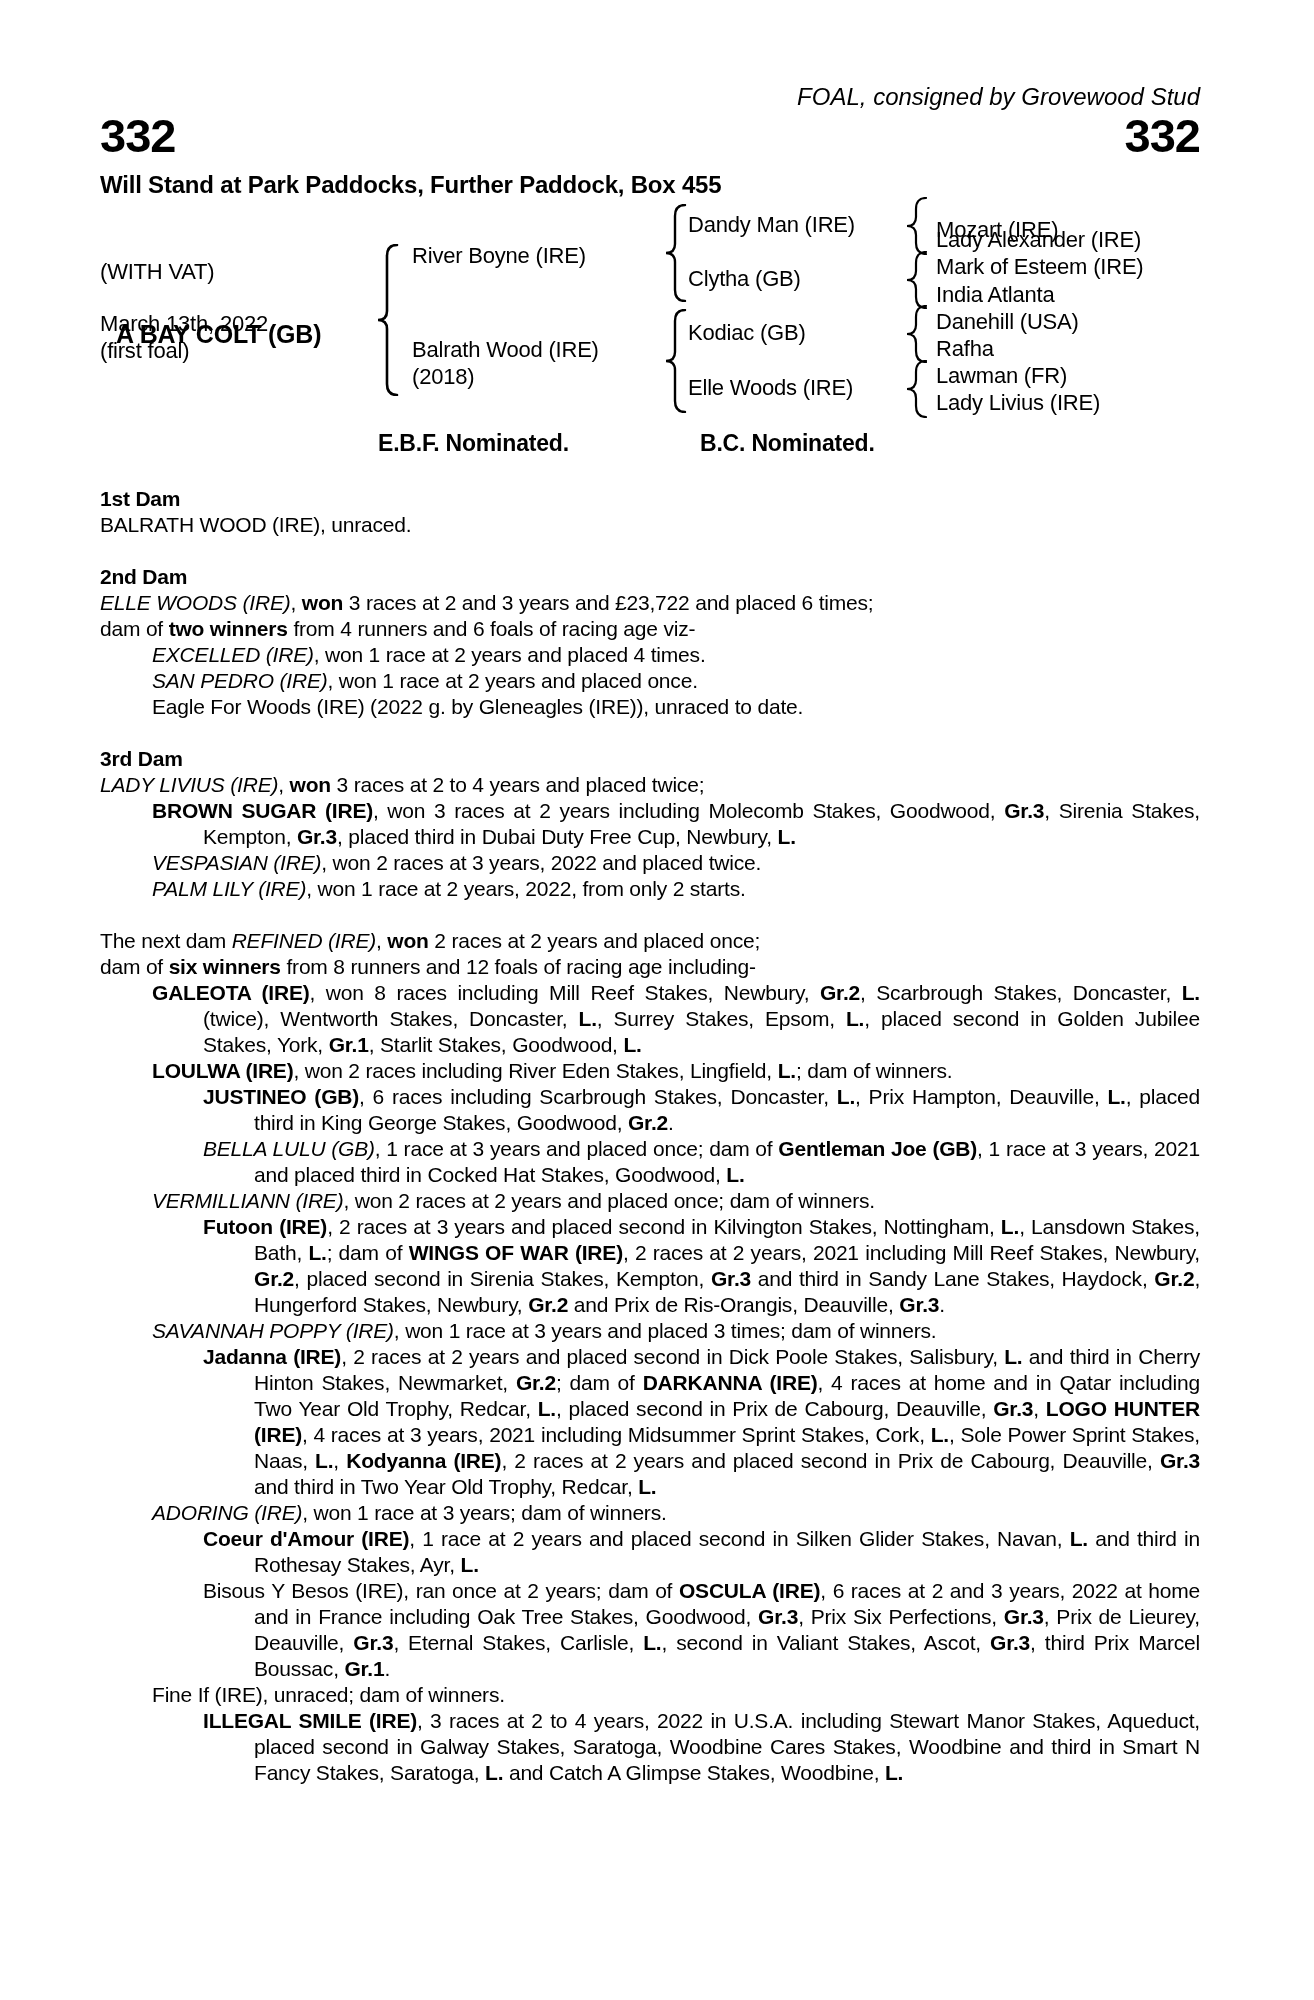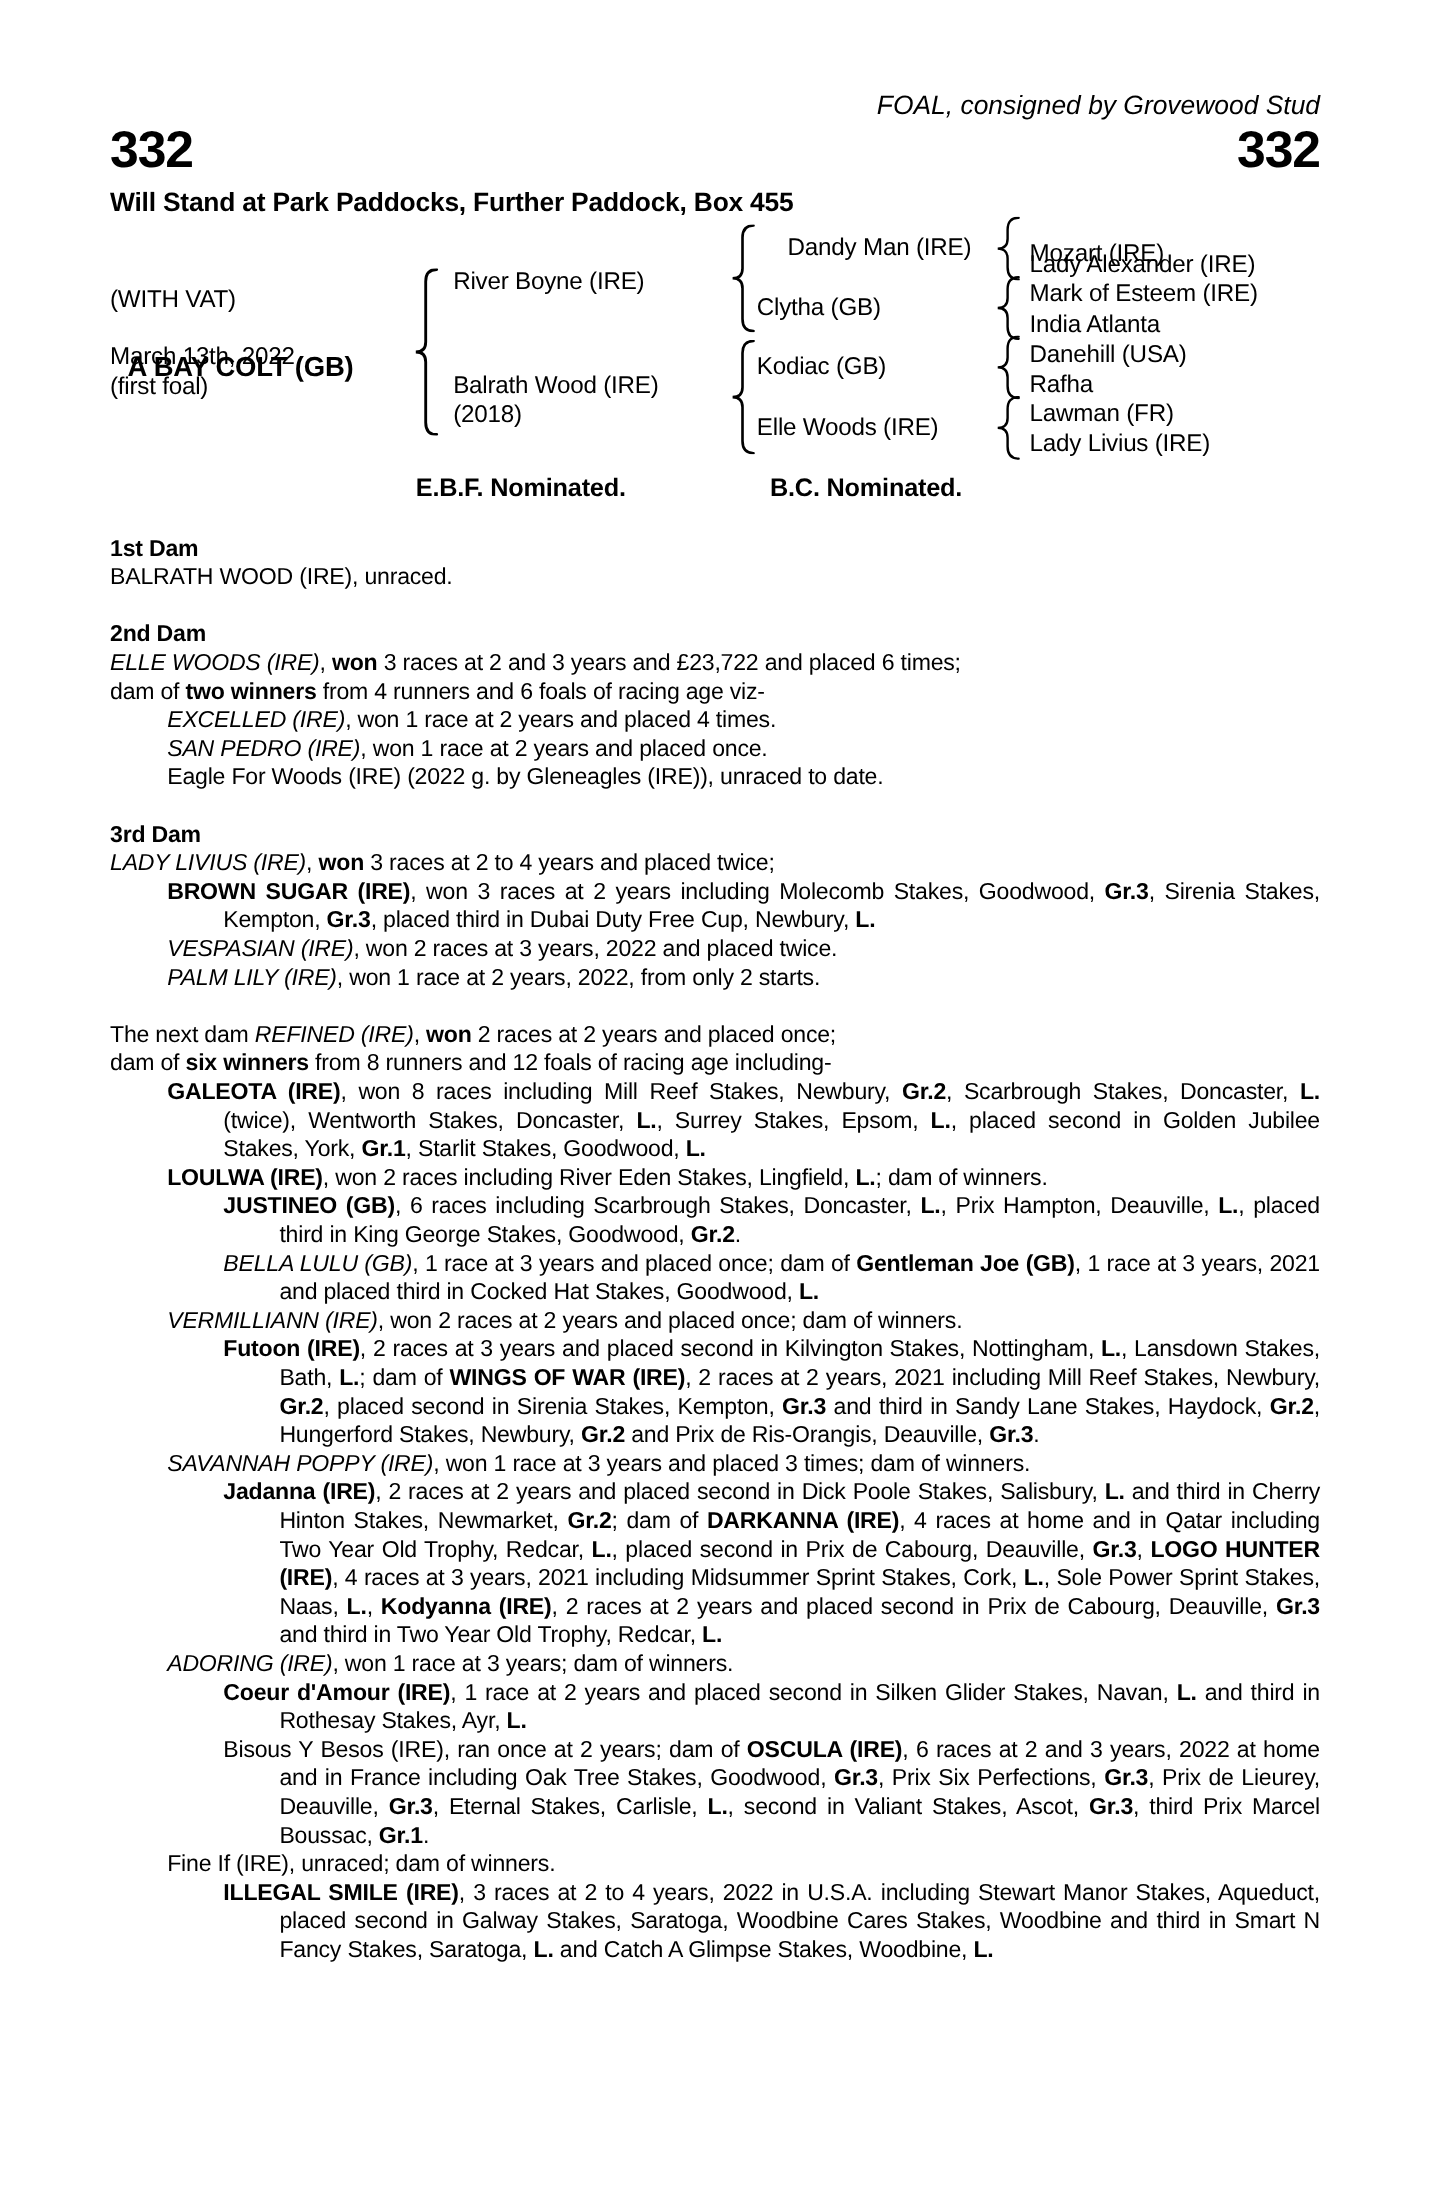--- a/index.html
+++ b/index.html
@@ -43,21 +43,21 @@
     <div class="stand">Will Stand at Park Paddocks, Further Paddock, Box 455</div>
 
     <div class="pedigree">
         <div class="ped-item" style="left: 0px; top: 62px;">(WITH VAT)</div>
         <div class="ped-item ped-bold" style="left: 16px; top: 88px; margin-top: 36px;">A BAY COLT (GB)</div>
         <div class="ped-item" style="left: 0px; top: 114px;">March 13th, 2022</div>
         <div class="ped-item" style="left: 0px; top: 141px;">(first foal)</div>
         <div class="ped-item" style="left: 312px; top: 46px;">River Boyne (IRE)</div>
         <div class="ped-item" style="left: 312px; top: 140px;">Balrath Wood (IRE)</div>
         <div class="ped-item" style="left: 312px; top: 167px;">(2018)</div>
-        <div class="ped-item" style="left: 616px; top: 15px;">Dandy Man (IRE)</div>
+        <div class="ped-item" style="left: 588px; top: 15px;">Dandy Man (IRE)</div>
         <div class="ped-item" style="left: 588px; top: 69px;">Clytha (GB)</div>
         <div class="ped-item" style="left: 588px; top: 123px;">Kodiac (GB)</div>
         <div class="ped-item" style="left: 588px; top: 178px;">Elle Woods (IRE)</div>
         <div class="ped-item" style="left: 836px; top: 20px;">Mozart (IRE)</div>
         <div class="ped-item" style="left: 836px; top: 30px;">Lady Alexander (IRE)</div>
         <div class="ped-item" style="left: 836px; top: 57px;">Mark of Esteem (IRE)</div>
         <div class="ped-item" style="left: 836px; top: 85px;">India Atlanta</div>
         <div class="ped-item" style="left: 836px; top: 112px;">Danehill (USA)</div>
         <div class="ped-item" style="left: 836px; top: 139px;">Rafha</div>
         <div class="ped-item" style="left: 836px; top: 166px;">Lawman (FR)</div>

